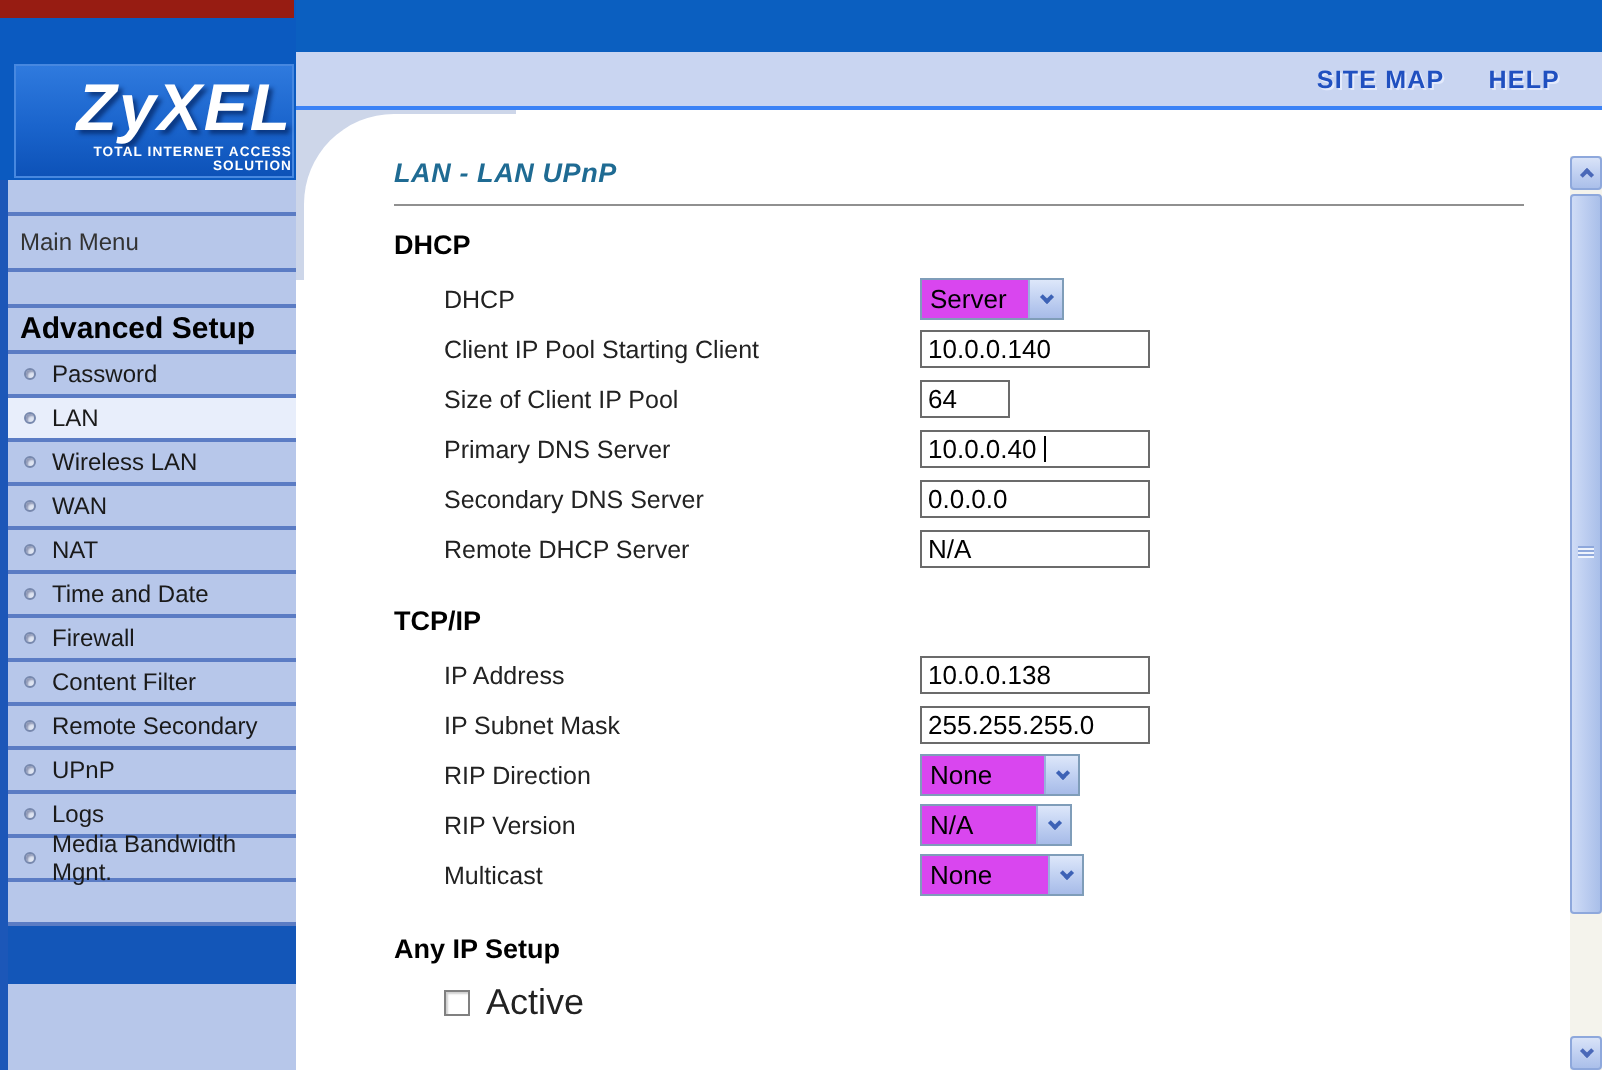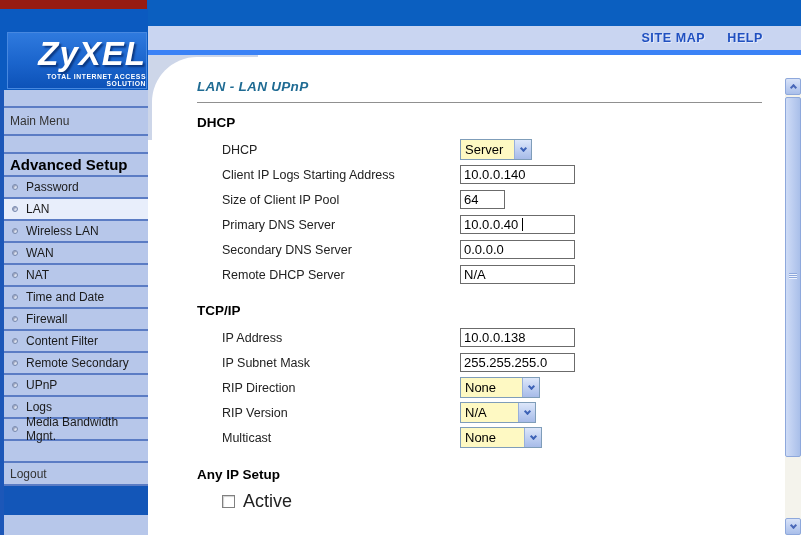--- a/index.html
+++ b/index.html
@@ -10,25 +10,25 @@
   .top-blue-bar { position:absolute; left:0; top:0; width:801px; height:26px; background:#0b5fc0; }
   .left-blue-block { position:absolute; left:0; top:0; width:148px; height:90px; background:#0b5ac0; }
   .red-strip { position:absolute; left:0; top:0; width:147px; height:9px; background:#971c12; }
   .logo-box { position:absolute; left:7px; top:32px; width:140px; height:57px;
               background:linear-gradient(180deg,#2f7ade 0%, #1a64cc 55%, #0d52b8 100%);
               border:1px solid #4788e0; padding-top:4px; text-align:right; }
   .logo-main { color:#ffffff; font-size:33px; font-weight:bold; font-style:italic; line-height:33px;
                letter-spacing:1px; text-shadow:2px 2px 2px rgba(6,44,110,.8); }
   .logo-tagline { color:#ffffff; font-size:6.8px; font-weight:bold; letter-spacing:0.55px; margin-top:3px; }
   .lavender-bar { position:absolute; left:148px; top:26px; width:653px; height:29px; background:#c9d5f1;
-                  border-bottom:5px solid #3b82f6; display:flex; align-items:center; justify-content:flex-end; }
+                  border-bottom:2px solid #3b82f6; display:flex; align-items:center; justify-content:flex-end; }
   .hdr-link { color:#2050c0; font-weight:bold; font-size:12.5px; letter-spacing:0.6px; cursor:pointer;
               text-shadow:1px 1px 0 #e3eafc; }
   .hdr-link.sitemap { margin-right:22px; }
-  .hdr-link.help { margin-right:38px; }
+  .hdr-link.help { margin-right:21px; }
 
   
   .sidebar { position:absolute; left:0; top:90px; width:148px; height:445px; background:#b7c7ea; }
   .side-strip { position:absolute; left:0; top:0; width:4px; height:445px; background:#1c57b8; z-index:3; }
   .side-row { border-bottom:2px solid #5b7cc4; padding-left:10px; display:flex; align-items:center;
               font-size:12px; color:#333333; background:#b7c7ea; }
   .side-row.spacer-sm { height:18px; }
   .side-row.menu-row { height:28px; cursor:pointer; }
   .side-row.section-row { height:23px; font-weight:bold; color:#000000; font-size:15px; }
   .side-item { height:22px; border-bottom:2px solid #5b7cc4; display:flex; align-items:center;
@@ -52,21 +52,21 @@
   .form-row { margin-left:70px; height:25px; display:flex; align-items:center; }
   .form-row .lbl { width:238px; font-size:12.5px; color:#222222; }
   .rows-block { margin-top:7px; }
 
   input.txt { width:115px; height:19px; border:1px solid #6b6b6b; font-family:"Liberation Sans",sans-serif;
               font-size:13px; padding:1px 3px; background:#ffffff; color:#000000; }
   input.txt.small { width:45px; }
   .input-wrap { position:relative; display:inline-block; }
   .caret { position:absolute; left:62px; top:3px; width:1px; height:13px; background:#000000; }
 
-  .fake-select { height:21px; border:1px solid #7f9db9; background:#fef9c3; display:flex; align-items:stretch;
+  .fake-select { height:21px; border:1px solid #7f9db9; background:#d946ef; display:flex; align-items:stretch;
                  cursor:default; }
   .fake-select .val { flex:1; font-size:13px; color:#000000; padding:2px 4px 0 4px; white-space:nowrap; }
   .sel-btn { width:17px; background:linear-gradient(180deg,#dde7fa 0%, #b6c8ee 70%, #a7bbe8 100%);
              border-left:1px solid #98b0dc; display:flex; align-items:center; justify-content:center; }
   .chev { width:5px; height:5px; border-right:2px solid #3d62b6; border-bottom:2px solid #3d62b6;
           transform:rotate(45deg); margin-top:-3px; }
   .w72{width:72px;} .w80{width:80px;} .w76{width:76px;} .w82{width:82px;}
 
   .checkbox { width:13px; height:13px; border:1px solid #808080; background:#ffffff; margin-right:8px;
               box-shadow:inset 1px 1px 1px #d0d0d0; cursor:pointer; }
@@ -154,42 +154,41 @@
   <div class="side-item">
     <span class="bullet"></span>
     <span>Logs</span>
   </div>
   <div class="side-item">
     <span class="bullet"></span>
     <span>Media Bandwidth Mgnt.</span>
   </div>
 
   <div class="side-row spacer-lg"></div>
-  <div class="side-row logout-row">Logout</div>
   <div class="side-row side-bottom-fill"></div>
 </div>
 
 <div class="corner-bg"></div>
 <div class="content-panel">
   <div class="page-title">LAN - LAN UPnP</div>
   <div class="title-rule"></div>
 
   <div class="sec-heading">DHCP</div>
   <div class="rows-block">
     <div class="form-row">
       <span class="lbl">DHCP</span>
       <div class="fake-select w72">
         <span class="val">Server</span>
         <span class="sel-btn">
             <span class="chev"></span>
           </span>
       </div>
     </div>
     <div class="form-row">
-      <span class="lbl">Client IP Logs Starting Address</span>
+      <span class="lbl">Client IP Pool Starting Client</span>
       <input class="txt" value="10.0.0.140" style="">
     </div>
     <div class="form-row">
       <span class="lbl">Size of Client IP Pool</span>
       <input class="txt small" value="64" style="">
     </div>
     <div class="form-row">
       <span class="lbl">Primary DNS Server</span>
       <span class="input-wrap">
         <input class="txt" value="10.0.0.40" style="">

